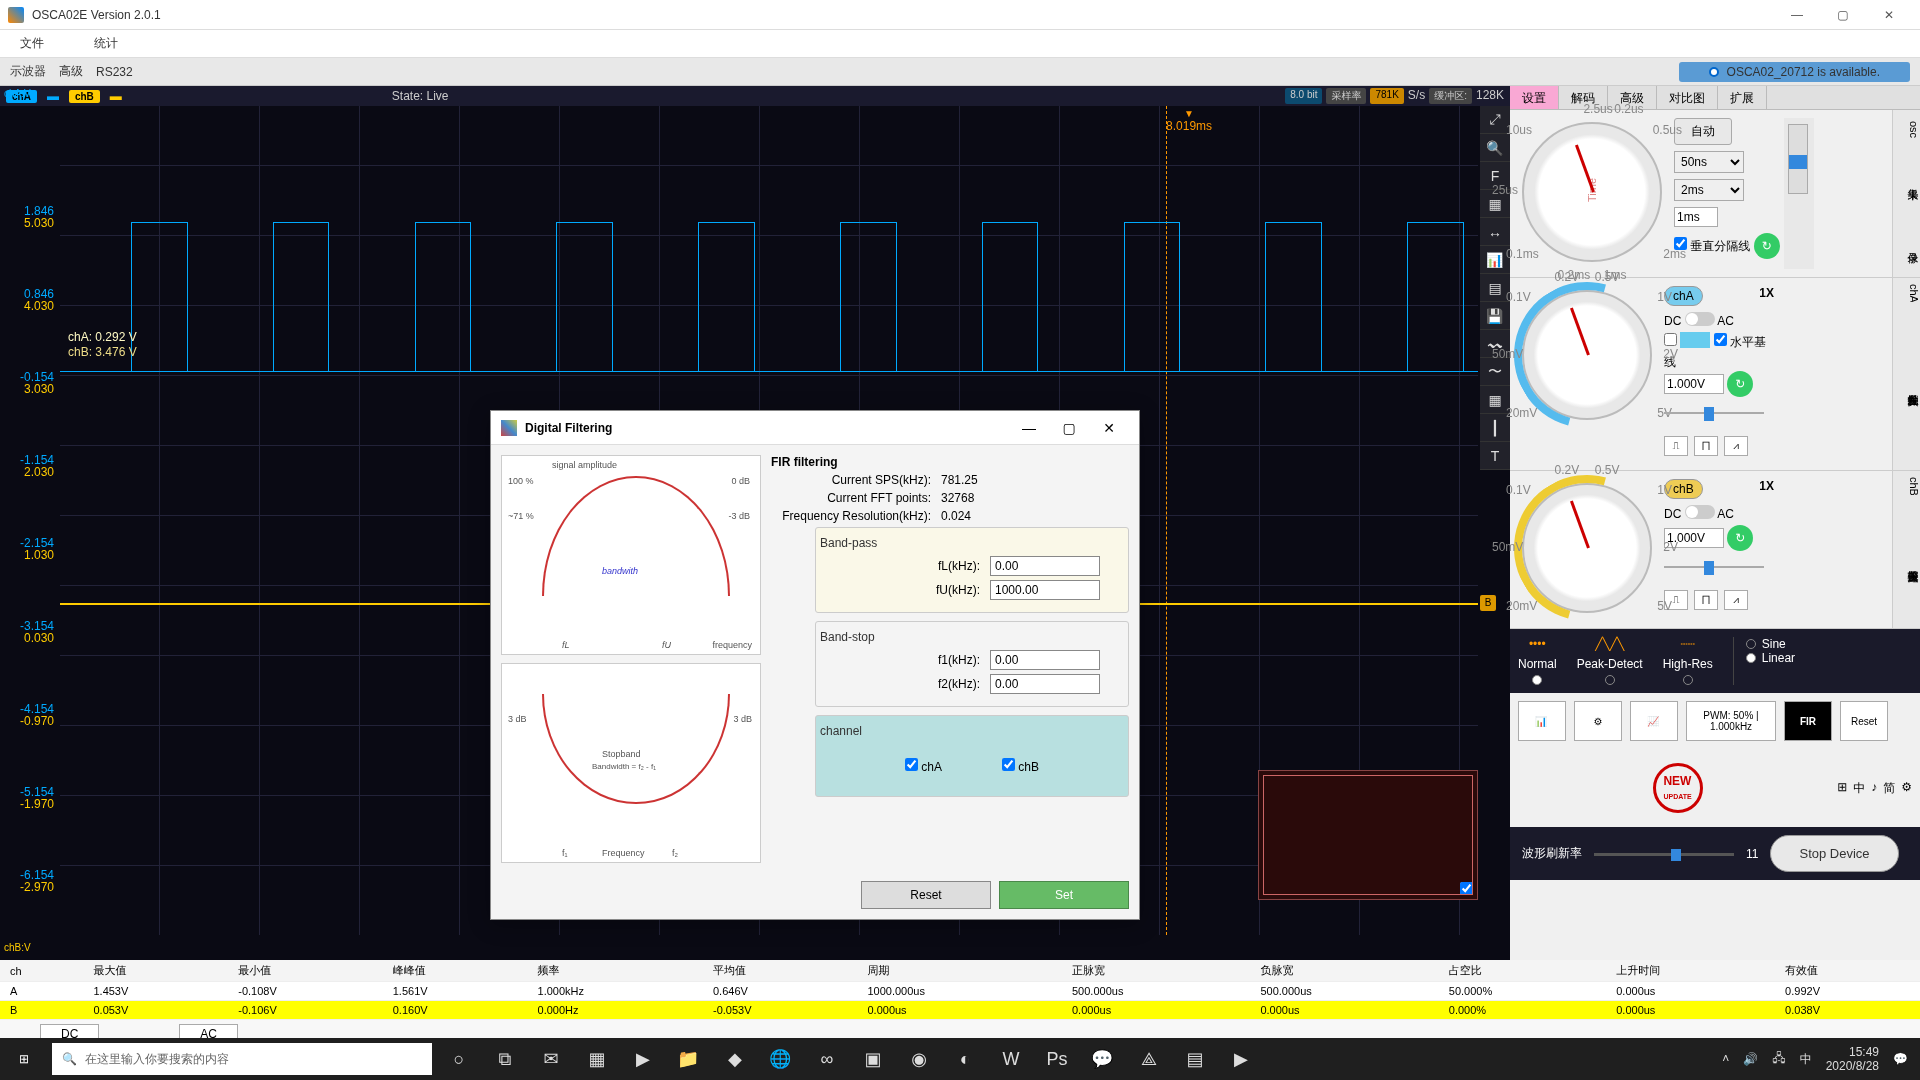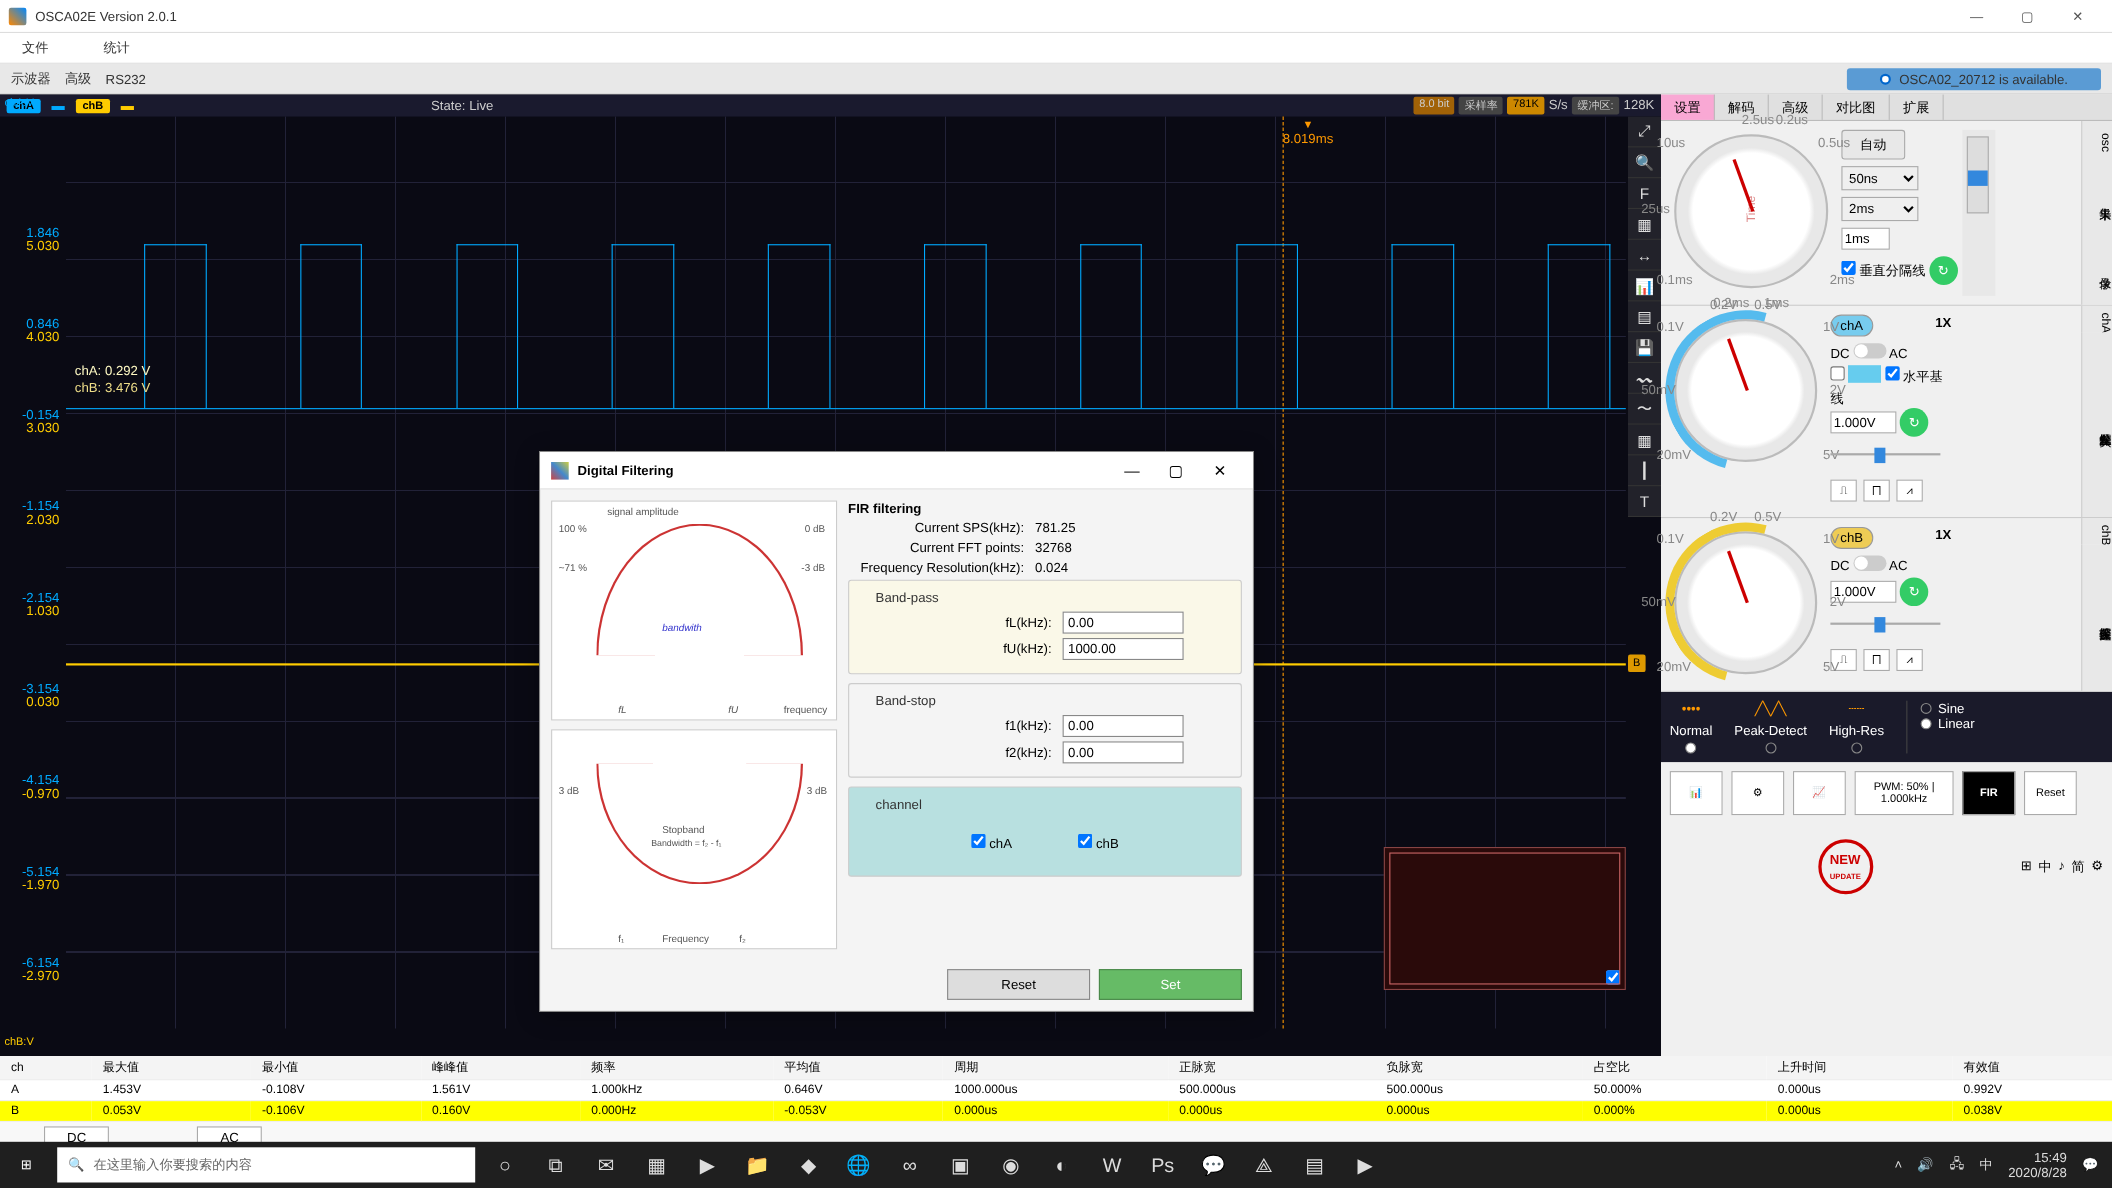--- a/index.html
+++ b/index.html
@@ -30,21 +30,21 @@
 .right-tabs div.active { background: #f9a8d4; }
 
 
 .plot-header { height: 20px; background: #1a1a2e; display: flex; align-items: center; padding: 0 6px; gap: 10px; color: #ccc; font-size: 11px; }
 .plot-header .chbadge { padding: 1px 6px; border-radius: 2px; font-weight: bold; font-size: 10px; }
 .plot-header .chA-b { background: #00aaff; color: #000; }
 .plot-header .chB-b { background: #ffcc00; color: #000; }
 .plot-header .state { margin-left: 260px; }
 .plot-header .right { margin-left: auto; display: flex; gap: 4px; }
 .plot-header .badge { padding: 1px 5px; border-radius: 2px; font-size: 10px; }
-.plot-header .b-blue { background: #a16207; }
+.plot-header .b-blue { background: #0c4a6e; }
 .plot-header .b-gray { background: #444; }
 .plot-header .b-org { background: #cc8800; color: #000; }
 
 .plot-canvas { position: absolute; top: 20px; left: 60px; right: 32px; bottom: 25px; }
 .plot-grid { position: absolute; inset: 0; background:
   repeating-linear-gradient(0deg, transparent 0, transparent 69px, #222238 69px, #222238 70px),
   repeating-linear-gradient(90deg, transparent 0, transparent 99px, #222238 99px, #222238 100px); }
 .plot-yaxis { position: absolute; top: 20px; left: 0; width: 60px; bottom: 25px; color: #00aaff; font-size: 10px; }
 .plot-yaxis .tick { position: absolute; right: 6px; text-align: right; line-height: 1; }
 .plot-yaxis .tick .yb { color: #ffcc00; }
@@ -139,21 +139,21 @@
 .dlg-title .t { flex: 1; font-weight: 600; }
 .dlg-title .wb { width: 40px; text-align: center; cursor: pointer; font-size: 14px; }
 .dlg-body { display: flex; padding: 10px; gap: 10px; }
 .dlg-left { width: 260px; }
 .dlg-right { flex: 1; }
 .filter-graph { width: 260px; height: 200px; background: #fff; border: 1px solid #ccc; position: relative; font-size: 9px; color: #555; margin-bottom: 8px; }
 .fg-curve { position: absolute; top: 20px; left: 40px; right: 30px; height: 120px; }
 .fg-bp { border: 2px solid #c33; border-bottom: none; border-radius: 50% 50% 0 0 / 100% 100% 0 0; }
 .fg-bs { border: 2px solid #c33; border-top: none; border-radius: 0 0 50% 50% / 0 0 100% 100%; top: 30px; height: 110px; }
 .fg-lbl { position: absolute; font-size: 9px; }
-.dlg-section { border: 1px solid #ccc; padding: 8px 24px; margin-bottom: 8px; border-radius: 3px; }
+.dlg-section { border: 1px solid #ccc; padding: 8px 4px; margin-bottom: 8px; border-radius: 3px; margin-left: 44px; }
 .dlg-section.bp { background: #faf8e8; }
 .dlg-section.bs { background: #f4f4f4; }
 .dlg-section.ch { background: #b8e0e0; }
 .dlg-section h4 { font-size: 12px; font-weight: normal; margin-bottom: 6px; color: #333; }
 .dlg-row { display: flex; align-items: center; gap: 10px; margin: 4px 0; }
 .dlg-row label { width: 160px; text-align: right; }
 .dlg-row .val { width: 80px; }
 .dlg-row input[type=text] { width: 110px; border: 1px solid #888; padding: 2px 4px; }
 .dlg-btns { display: flex; justify-content: flex-end; gap: 8px; padding: 0 10px 10px; }
 .dlg-btns button { width: 130px; padding: 6px; border: 1px solid #888; cursor: pointer; }
@@ -430,20 +430,28 @@
         </div>
       <div style="display:flex;gap:6px">
         <div>⊞</div>
         <div>中</div>
         <div>♪</div>
         <div>简</div>
         <div>⚙</div>
       </div>
     </div>
 
+    <div class="refresh-row">
+      <span>波形刷新率</span>
+      <div class="slider2">
+          <div class="thumb"></div>
+        </div>
+      <span>11</span>
+      <button class="stop-btn">Stop Device</button>
+    </div>
   </div>
 </div>
 
 <div class="meas">
   <table>
     <tbody>
         <tr>
       <th>ch</th>
           <th>最大值</th>
           <th>最小值</th>

